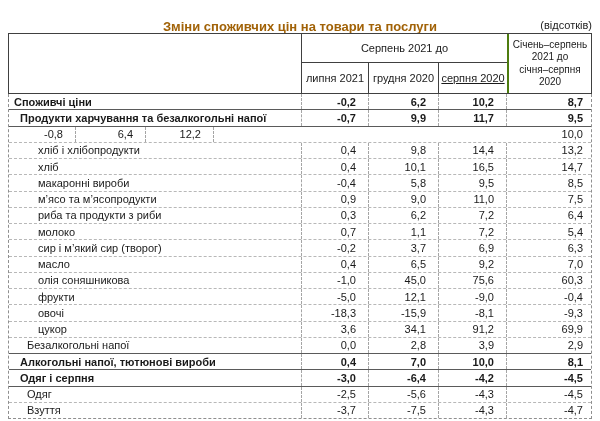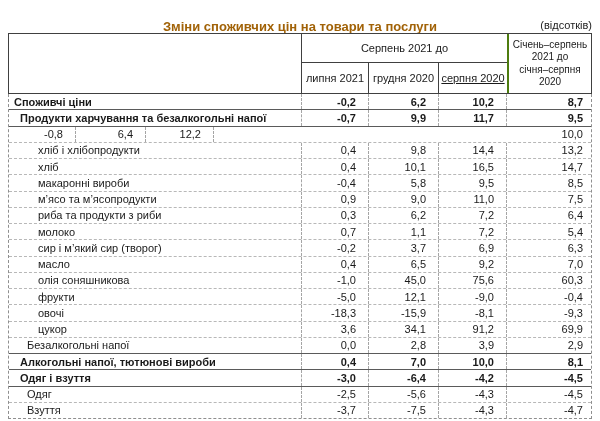--- a/index.html
+++ b/index.html
@@ -201,21 +201,21 @@
     <div class="cell num c4">2,9</div>
   </div>
         <div class="trow bold sep-solid">
     <div class="cell lbl ind1">Алкогольні напої, тютюнові вироби</div>
     <div class="cell num c1">0,4</div>
     <div class="cell num c2">7,0</div>
     <div class="cell num c3">10,0</div>
     <div class="cell num c4">8,1</div>
   </div>
         <div class="trow bold sep-solid">
-    <div class="cell lbl ind1">Одяг і взуття</div>
+    <div class="cell lbl ind1">Одяг і серпня</div>
     <div class="cell num c1">-3,0</div>
     <div class="cell num c2">-6,4</div>
     <div class="cell num c3">-4,2</div>
     <div class="cell num c4">-4,5</div>
   </div>
         <div class="trow">
     <div class="cell lbl ind2">Одяг</div>
     <div class="cell num c1">-2,5</div>
     <div class="cell num c2">-5,6</div>
     <div class="cell num c3">-4,3</div>

